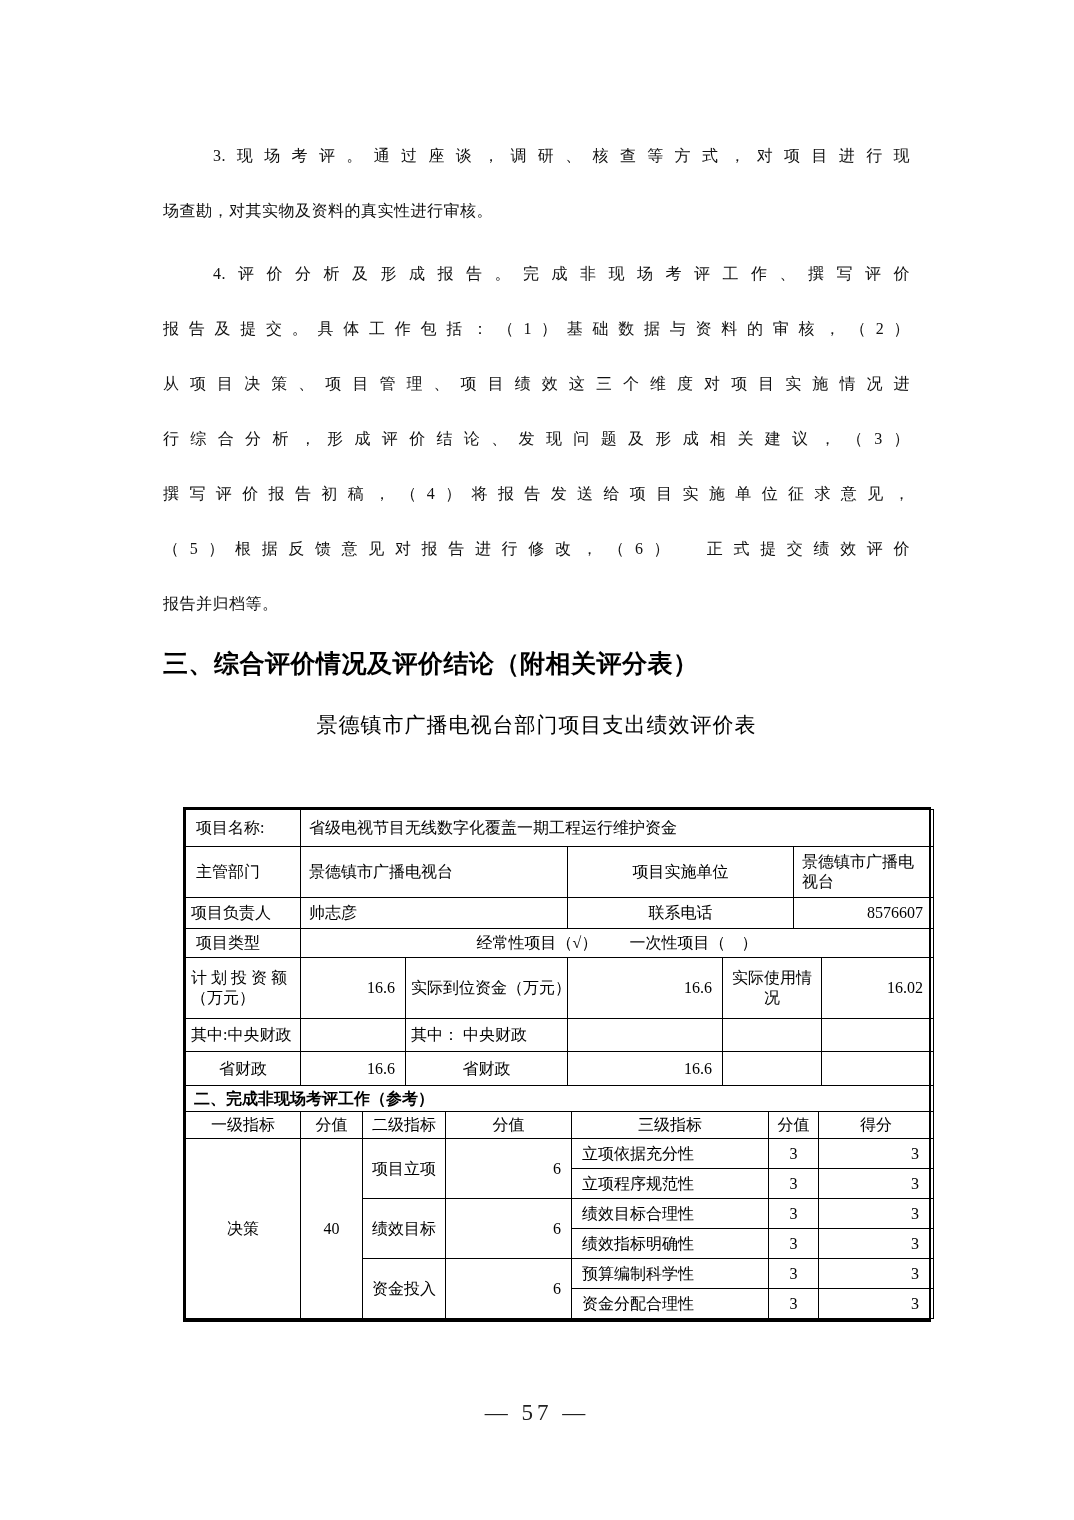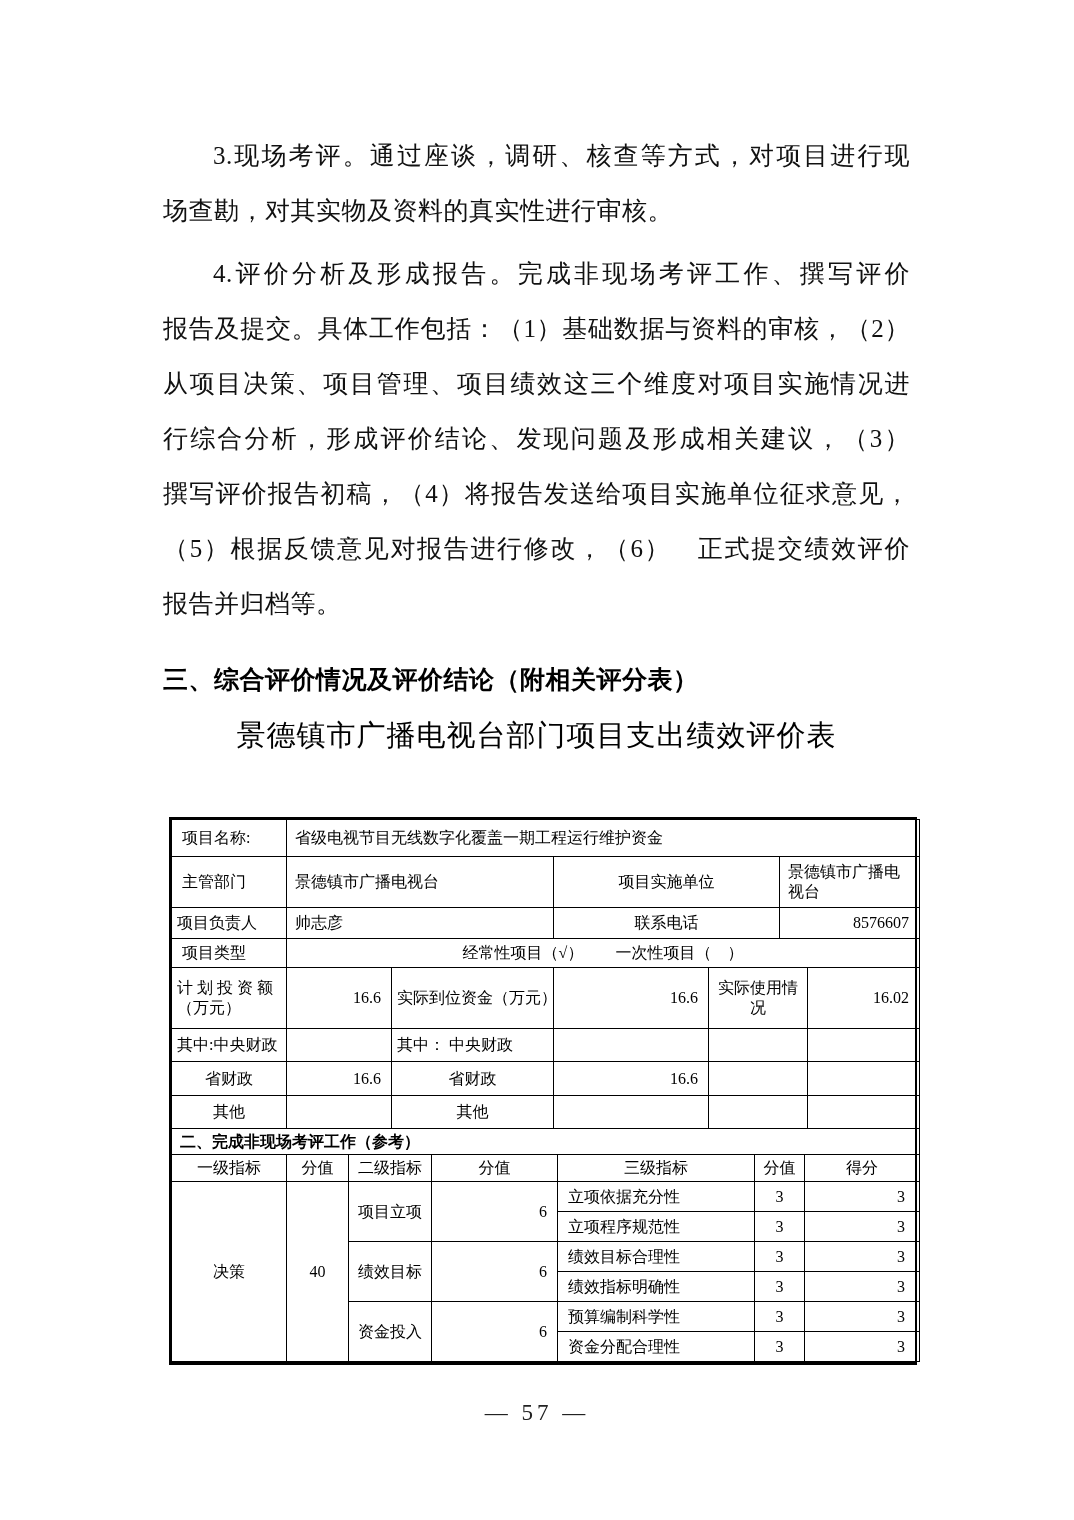--- a/index.html
+++ b/index.html
@@ -13,52 +13,52 @@
     color: #000;
     overflow: hidden;
   }
   .doc {
     position: absolute;
     left: 163px;
     top: 128px;
     width: 747px;
   }
   
-  .para { font-size: 25px; color: #111; }
+  .para { font-size: 16px; color: #111; }
   .para .line {
     line-height: 55px;
     text-align: justify;
     text-align-last: left;
     white-space: nowrap;
     letter-spacing: 0.5px;
   }
   .para .line.fill { white-space: normal; text-align-last: justify; }
   .para .line.indent { text-indent: 50px; }
   .para + .para { margin-top: 8px; }
 
   .heading {
-    margin-top: 28px;
+    margin-top: 12px;
     font-size: 25px;
     font-weight: bold;
     line-height: 40px;
     font-family: "Liberation Sans", sans-serif;
     letter-spacing: 0.5px;
   }
   .table-title {
-    margin-top: 14px;
-    font-size: 29px;
+    margin-top: 20px;
+    font-size: 21px;
     line-height: 44px;
     text-align: center;
     letter-spacing: 1px;
   }
 
   
   .eval-table {
     margin-top: 60px;
-    margin-left: 6px;
+    margin-left: 20px;
     width: 748px;
     border: 2px solid #000;
     border-bottom-width: 3px;
   }
   .eval-table table {
     width: 100%;
     border-collapse: collapse;
     table-layout: fixed;
     font-size: 16px;
   }
@@ -191,28 +191,20 @@
           <td></td>
         </tr>
         <tr class="r3">
           <td class="c">省财政</td>
           <td class="r">16.6</td>
           <td class="c">省财政</td>
           <td class="r">16.6</td>
           <td></td>
           <td></td>
         </tr>
-        <tr class="r5">
-          <td class="c">其他</td>
-          <td class="r"></td>
-          <td class="c">其他</td>
-          <td class="r"></td>
-          <td></td>
-          <td></td>
-        </tr>
       </tbody>
         </table>
 
       <table class="t3">
         <colgroup>
             <col style="width:115px">
             <col style="width:62px">
             <col style="width:83px">
             <col style="width:126px">
             <col style="width:197px">

